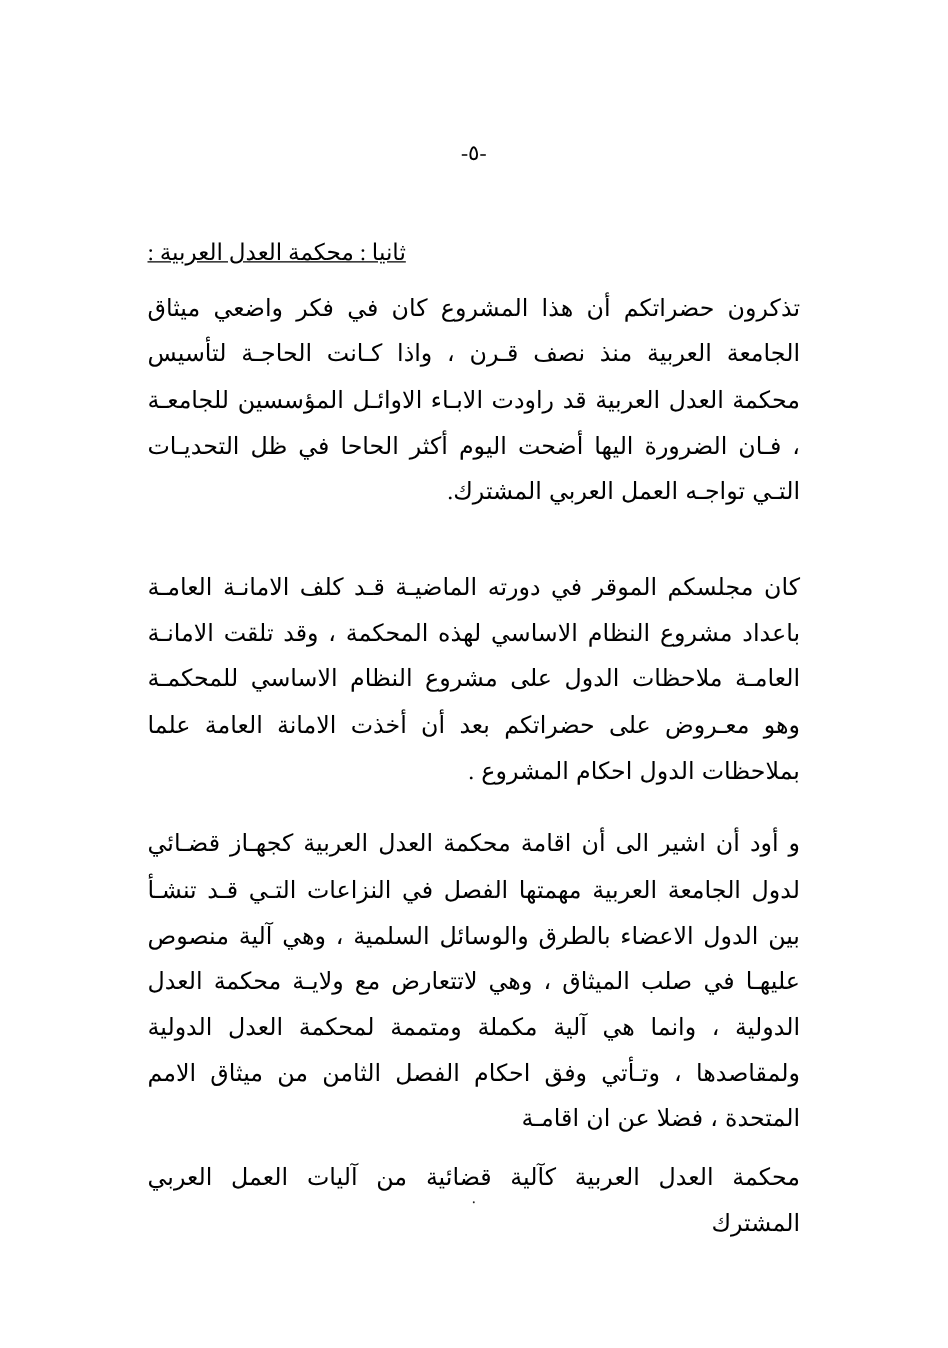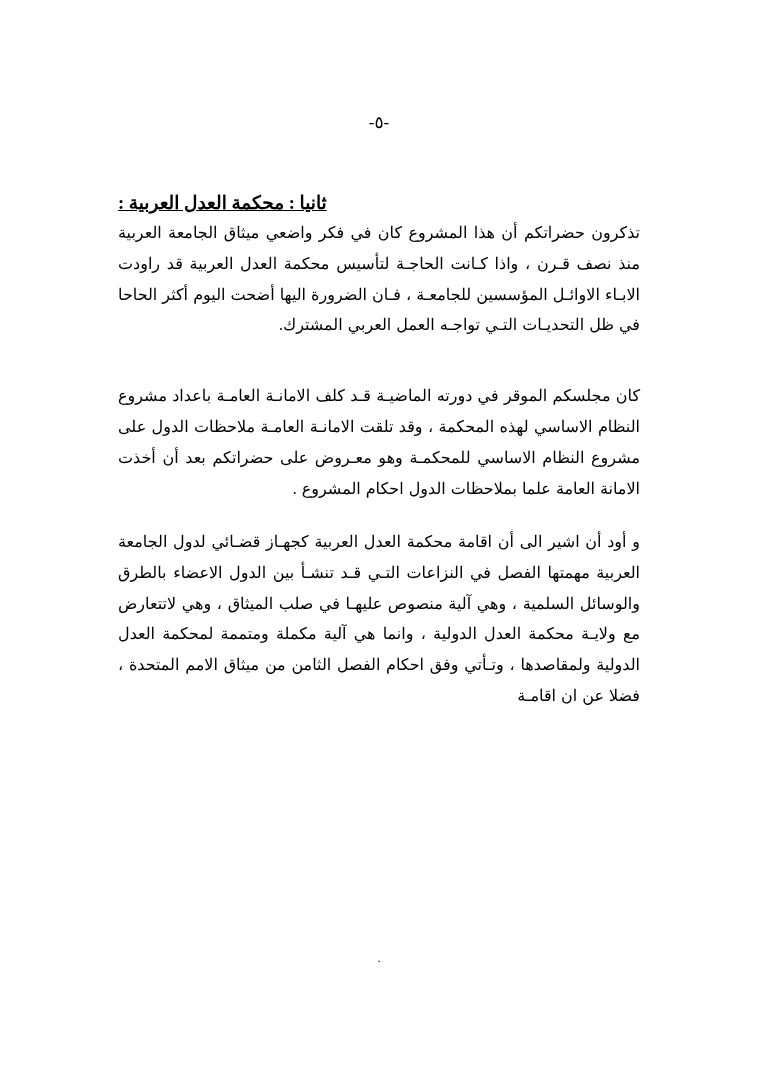--- a/index.html
+++ b/index.html
@@ -30,29 +30,29 @@
   .content {
     position: absolute;
     top: 190px;
     right: 118px;
     left: 118px;
     direction: rtl;
     text-align: justify;
   }
   .heading {
     font-size: 18.5px;
-    font-weight: bold;
+    font-weight: normal;
     text-decoration: underline;
     text-align: left;
-    margin: 0 0 0 0;
+    margin: 0 0 12px 0;
     line-height: 1.5;
     letter-spacing: 0.3px;
   }
   p.para {
-    font-size: 16px;
+    font-size: 19px;
     line-height: 1.93;
     margin: 0 0 10px 0;
     text-align: justify;
     text-justify: inter-word;
     word-spacing: 1px;
   }
   .spacer-lg {
     height: 30px;
   }
   .spacer-sm {
@@ -85,18 +85,19 @@
     <p class="para">تذكرون حضراتكم أن هذا المشروع كان في فكر واضعي ميثاق الجامعة العربية منذ نصف قـرن ، واذا كـانت الحاجـة لتأسيس محكمة العدل العربية قد راودت الابـاء الاوائـل المؤسسين للجامعـة ، فـان الضرورة اليها أضحت اليوم أكثر الحاحا في ظل التحديـات التـي تواجـه العمل العربي المشترك.</p>
 
     <div class="spacer-lg"></div>
 
     <p class="para">كان مجلسكم الموقر في دورته الماضيـة قـد كلف الامانـة العامـة باعداد مشروع النظام الاساسي لهذه المحكمة ، وقد تلقت الامانـة العامـة ملاحظات الدول على مشروع النظام الاساسي للمحكمـة وهو معـروض على حضراتكم بعد أن أخذت الامانة العامة علما بملاحظات الدول احكام المشروع .</p>
 
     <div class="spacer-sm"></div>
 
     <p class="para">و أود أن اشير الى أن اقامة محكمة العدل العربية كجهـاز قضـائي لدول الجامعة العربية مهمتها الفصل في النزاعات التـي قـد تنشـأ بين الدول الاعضاء بالطرق والوسائل السلمية ، وهي آلية منصوص عليهـا في صلب الميثاق ، وهي لاتتعارض مع ولايـة محكمة العدل الدولية ، وانما هي آلية مكملة ومتممة لمحكمة العدل الدولية ولمقاصدها ، وتـأتي وفق احكام الفصل الثامن من ميثاق الامم المتحدة ، فضلا عن ان اقامـة</p>
 
+    <p class="para last-line-center">محكمة العدل العربية كآلية قضائية من آليات العمل العربي المشترك</p>
 
   </div>
 
   <div class="tail-dot">.</div>
 
 </div>
 
 </body></html>

